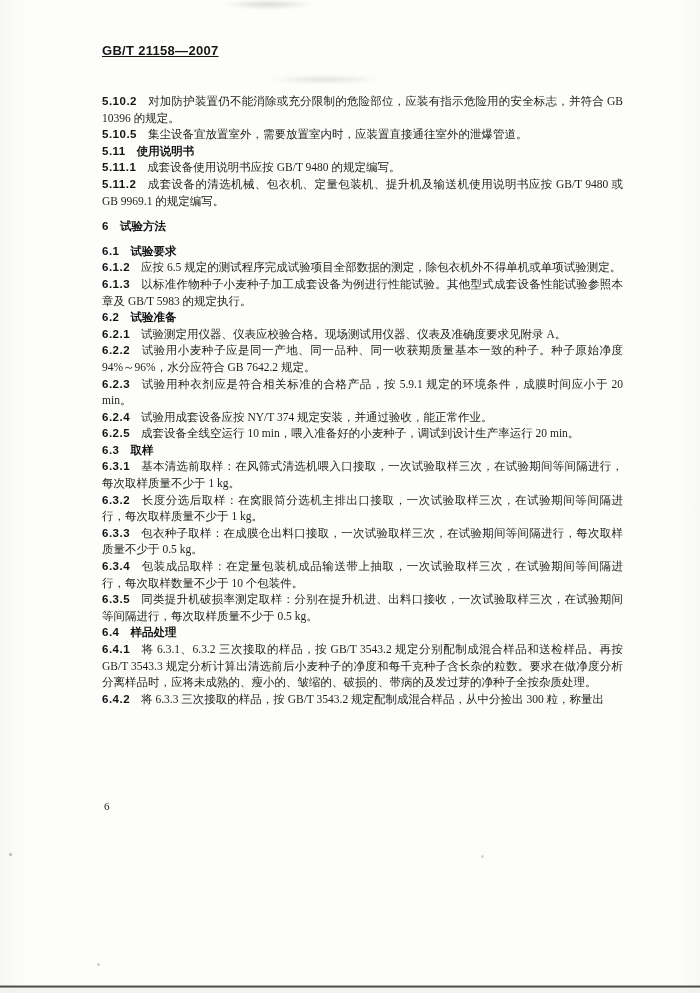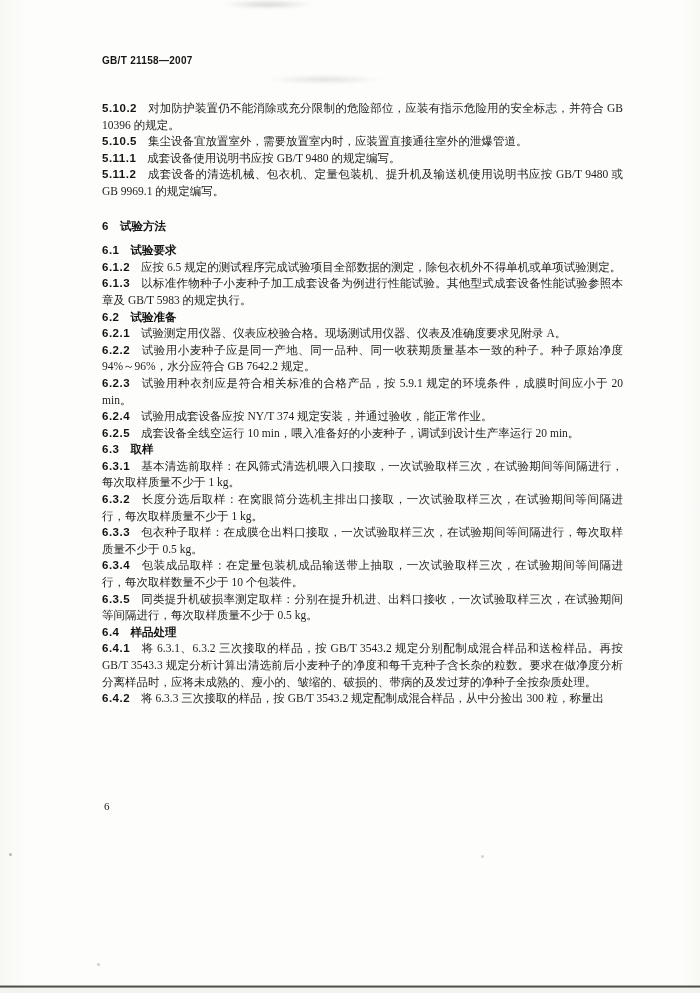--- a/index.html
+++ b/index.html
@@ -13,43 +13,44 @@
     height: 993px;
     margin: 0 auto;
     background: linear-gradient(90deg, #f7f7f4 0%, #fdfdfb 4%, #fdfdfb 97%, #f8f8f5 100%);
     overflow: hidden;
     font-family: "Liberation Serif", "DejaVu Serif", serif;
     color: #1c1c1c;
   }
   .doc-header {
     position: absolute;
     left: 102px;
-    top: 55px;
+    top: 43px;
     font-family: "Liberation Sans", "DejaVu Sans", sans-serif;
     font-weight: bold;
-    font-size: 10px;
+    font-size: 13px;
     letter-spacing: 0.3px;
     color: #161616;
+    text-decoration: underline;
   }
   .doc-body {
     position: absolute;
     left: 102px;
-    top: 100px;
+    top: 93px;
     width: 521px;
     font-size: 11.5px;
     line-height: 16.6px;
     text-align: justify;
     text-justify: inter-ideograph;
     color: #1d1d1d;
   }
   .doc-body p {
     margin: 0;
   }
   .doc-body p.type-h1 {
-    margin-top: 18px;
+    margin-top: 9px;
     margin-bottom: 8px;
   }
   .num {
     font-family: "Liberation Sans", "DejaVu Sans", sans-serif;
     font-weight: bold;
     padding-right: 11px;
     letter-spacing: 0.5px;
     color: #141414;
   }
   .type-h1 .txt, .type-h2 .txt {
@@ -106,20 +107,21 @@
 
 <div class="page">
   <div class="smudge smudge-top"></div>
   <div class="smudge smudge-underheader"></div>
 
   <div class="doc-header">GB/T 21158—2007</div>
 
   <div class="doc-body">
       <p class="type-clause"><span class="num">5.10.2</span><span class="txt">对加防护装置仍不能消除或充分限制的危险部位，应装有指示危险用的安全标志，并符合 GB 10396 的规定。</span></p>
       <p class="type-clause"><span class="num">5.10.5</span><span class="txt">集尘设备宜放置室外，需要放置室内时，应装置直接通往室外的泄爆管道。</span></p>
+      <p class="type-h2"><span class="num">5.11</span><span class="txt">使用说明书</span></p>
       <p class="type-clause"><span class="num">5.11.1</span><span class="txt">成套设备使用说明书应按 GB/T 9480 的规定编写。</span></p>
       <p class="type-clause"><span class="num">5.11.2</span><span class="txt">成套设备的清选机械、包衣机、定量包装机、提升机及输送机使用说明书应按 GB/T 9480 或 GB 9969.1 的规定编写。</span></p>
       <p class="type-h1"><span class="num">6</span><span class="txt">试验方法</span></p>
       <p class="type-h2"><span class="num">6.1</span><span class="txt">试验要求</span></p>
       <p class="type-clause"><span class="num">6.1.2</span><span class="txt">应按 6.5 规定的测试程序完成试验项目全部数据的测定，除包衣机外不得单机或单项试验测定。</span></p>
       <p class="type-clause"><span class="num">6.1.3</span><span class="txt">以标准作物种子小麦种子加工成套设备为例进行性能试验。其他型式成套设备性能试验参照本章及 GB/T 5983 的规定执行。</span></p>
       <p class="type-h2"><span class="num">6.2</span><span class="txt">试验准备</span></p>
       <p class="type-clause"><span class="num">6.2.1</span><span class="txt">试验测定用仪器、仪表应校验合格。现场测试用仪器、仪表及准确度要求见附录 A。</span></p>
       <p class="type-clause"><span class="num">6.2.2</span><span class="txt">试验用小麦种子应是同一产地、同一品种、同一收获期质量基本一致的种子。种子原始净度 94%～96%，水分应符合 GB 7642.2 规定。</span></p>
       <p class="type-clause"><span class="num">6.2.3</span><span class="txt">试验用种衣剂应是符合相关标准的合格产品，按 5.9.1 规定的环境条件，成膜时间应小于 20 min。</span></p>

